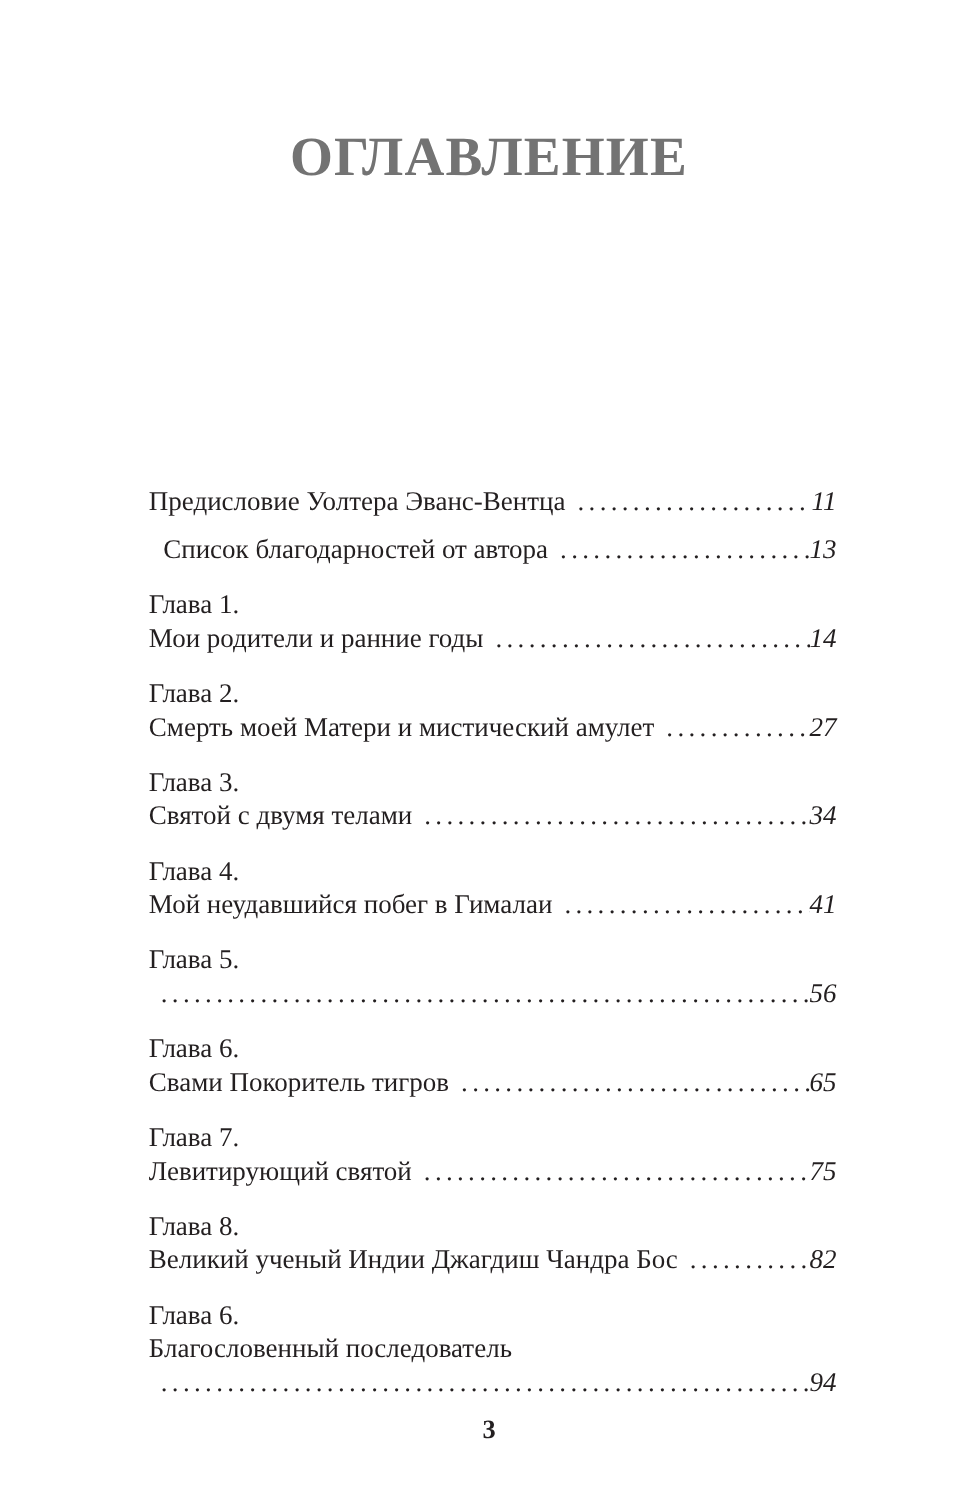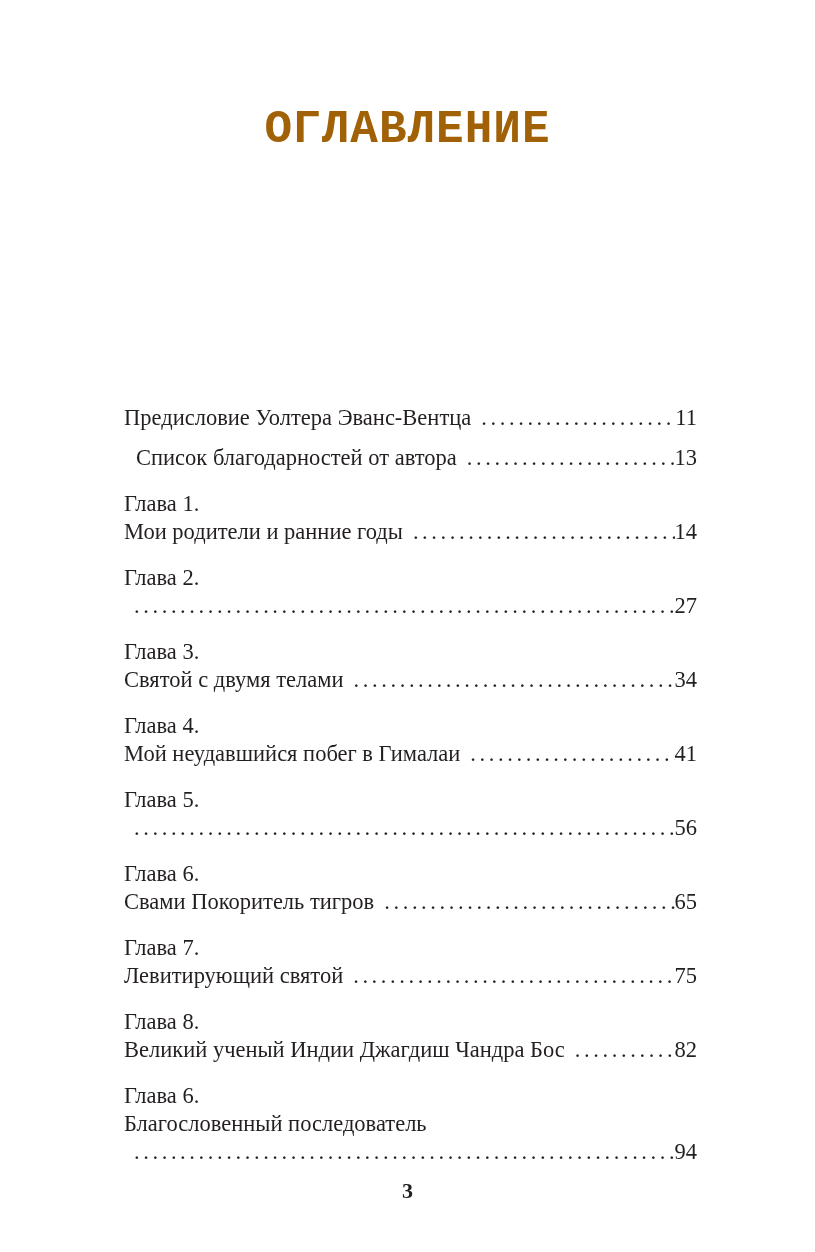--- a/index.html
+++ b/index.html
@@ -4,39 +4,39 @@
 <style>
   html, body { margin: 0; padding: 0; background: #ffffff; }
   body {
     width: 815px; height: 1252px; position: relative; overflow: hidden;
     font-family: "DejaVu Serif", "Liberation Serif", serif;
     color: #231f20;
   }
   .title {
     position: absolute; left: 0; top: 104px; width: 815px;
     text-align: center;
-    font-family: Liberation Mono, monospace;
+    font-family: Liberation Serif, serif;
     font-weight: bold; font-size: 46px; letter-spacing: 1px;
-    color: #a16207;
+    color: #737373;
   }
   .toc {
     position: absolute; left: 124px; top: 404px; width: 573px;
     font-family: "Liberation Serif", serif;
     font-size: 22.5px; line-height: 28px;
   }
   .entry { margin: 0; }
   .entry.single { margin-bottom: 12px; }
   .entry.chapter { margin-bottom: 18px; }
   .line { display: flex; align-items: baseline; white-space: nowrap; }
   .line .txt { flex: 0 0 auto; }
   .line .dots {
     flex: 1 1 auto; overflow: hidden; white-space: nowrap;
     text-align: right; padding-left: 10px; letter-spacing: 3.6px;
   }
-  .line .pg { flex: 0 0 auto; }
+  .line .pg { flex: 0 0 auto; font-style: italic; }
   .plain { white-space: nowrap; }
   .pagenum {
     position: absolute; left: 0; width: 815px; top: 1178px;
     text-align: center; font-family: "Liberation Serif", serif;
     font-size: 22px; font-weight: bold;
   }
 </style>
 </head>
 <body>
 
@@ -65,20 +65,21 @@
     <div class="line">
       <span class="txt">Мои родители и ранние годы</span>
       <span class="dots">...........................................................................</span>
       <span class="pg">14</span>
     </div>
   </div>
 
   <div class="entry chapter">
     <div class="plain">Глава 2.</div>
     <div class="line">
+      <span class="txt">Смерть моей Матери и мистический амулет</span>
       <span class="dots">...........................................................................</span>
       <span class="pg">27</span>
     </div>
   </div>
 
   <div class="entry chapter">
     <div class="plain">Глава 3.</div>
     <div class="line">
       <span class="txt">Святой с двумя телами</span>
       <span class="dots">...........................................................................</span>

